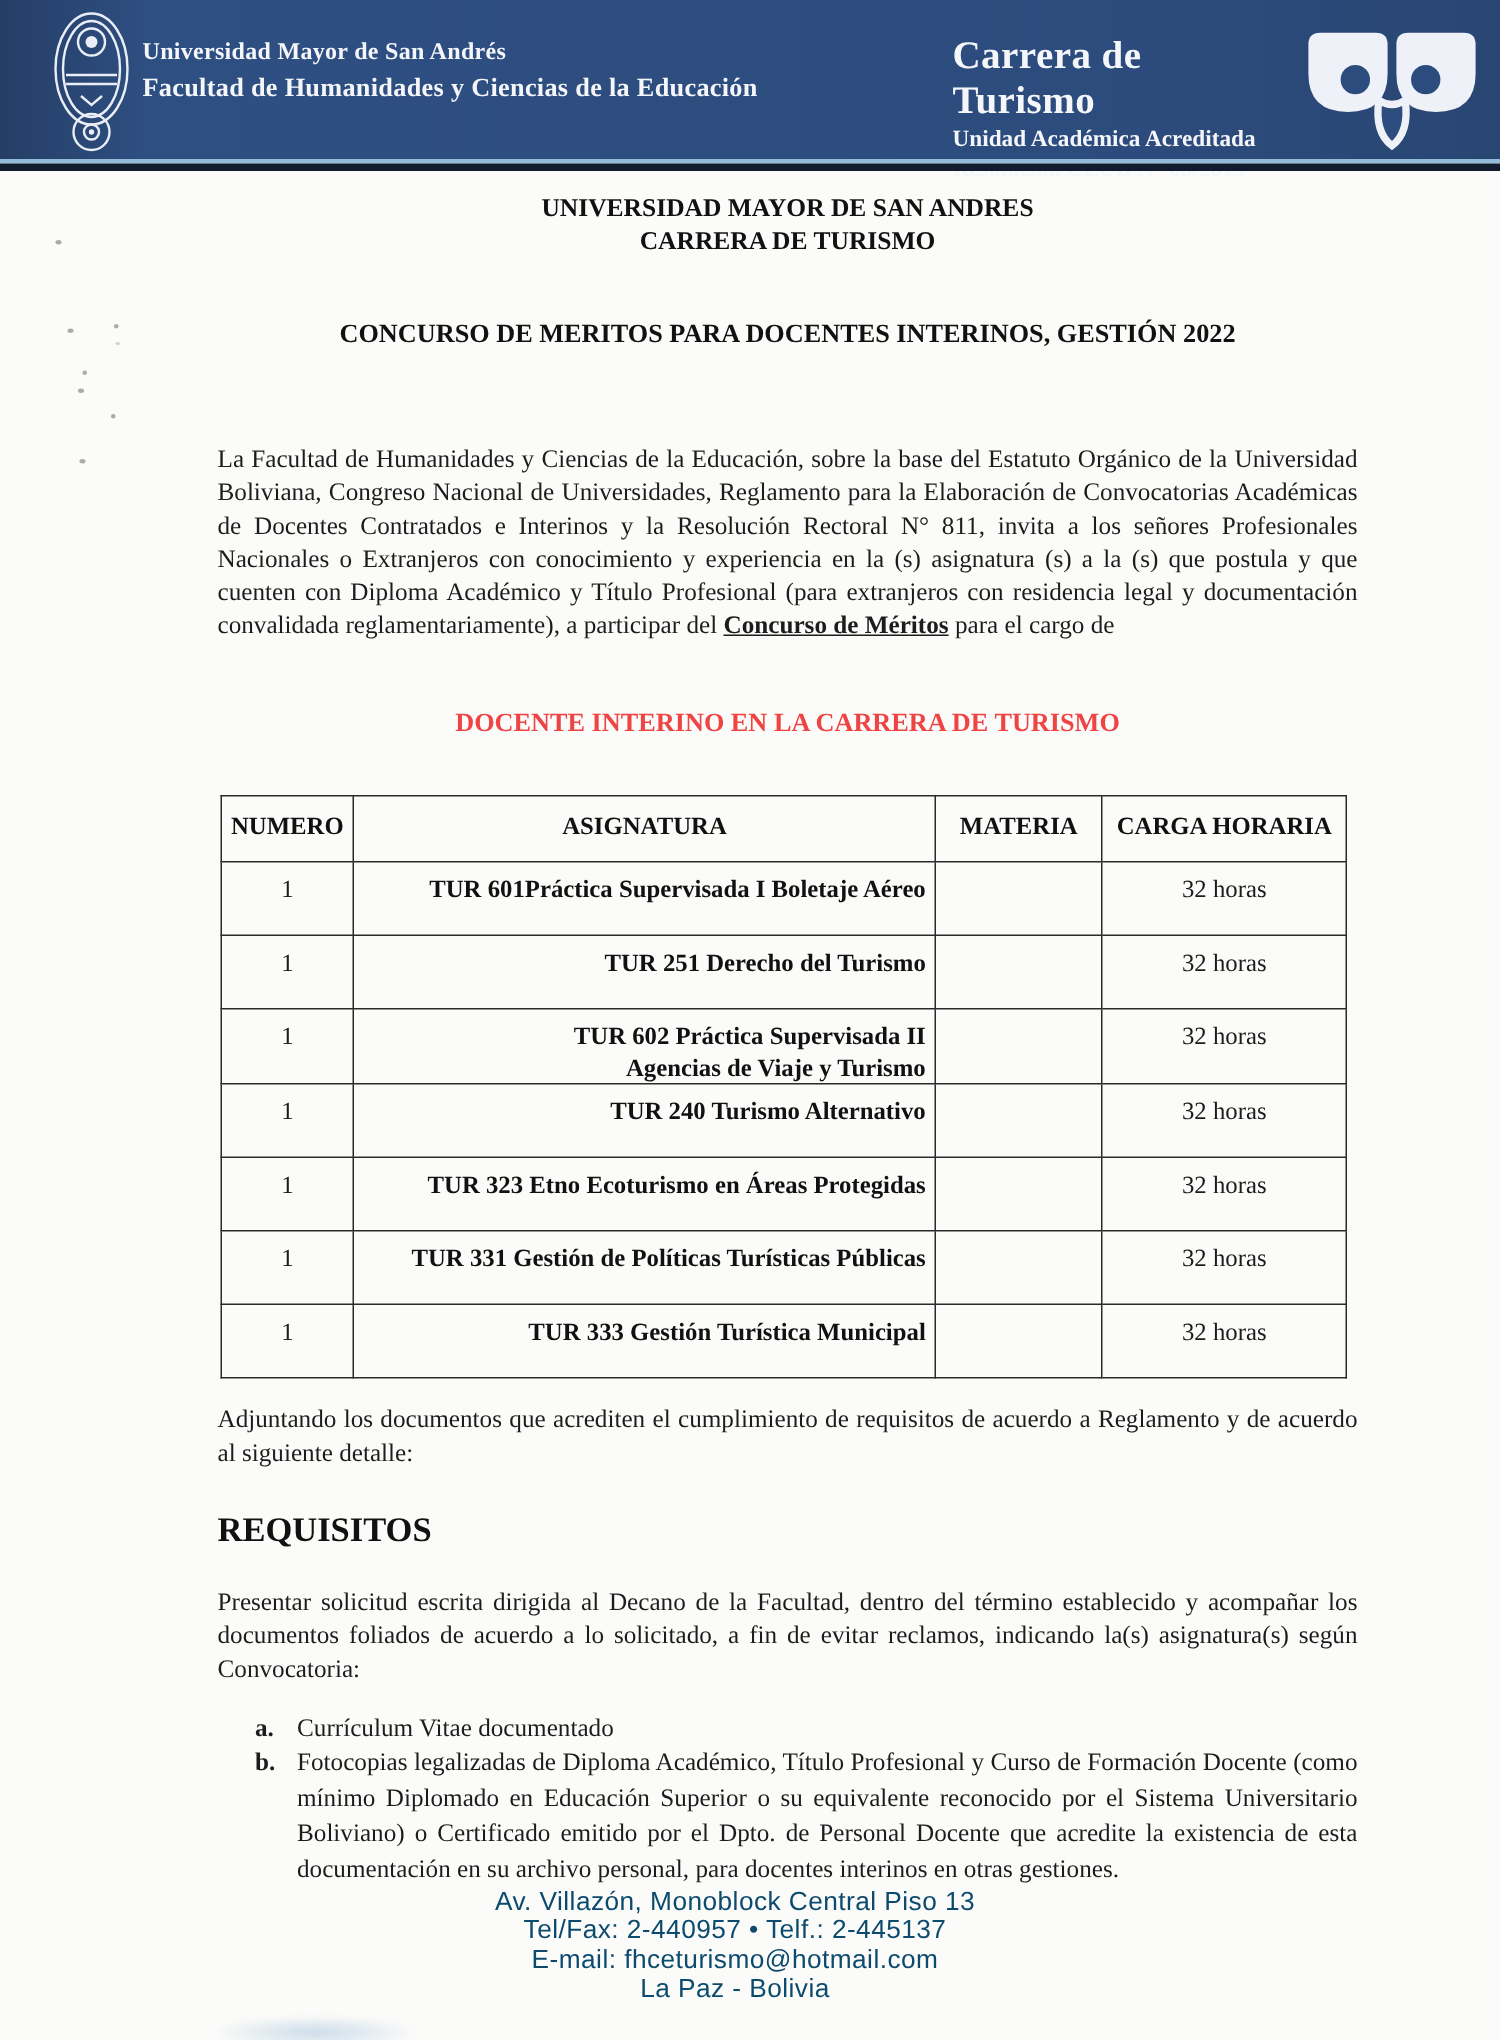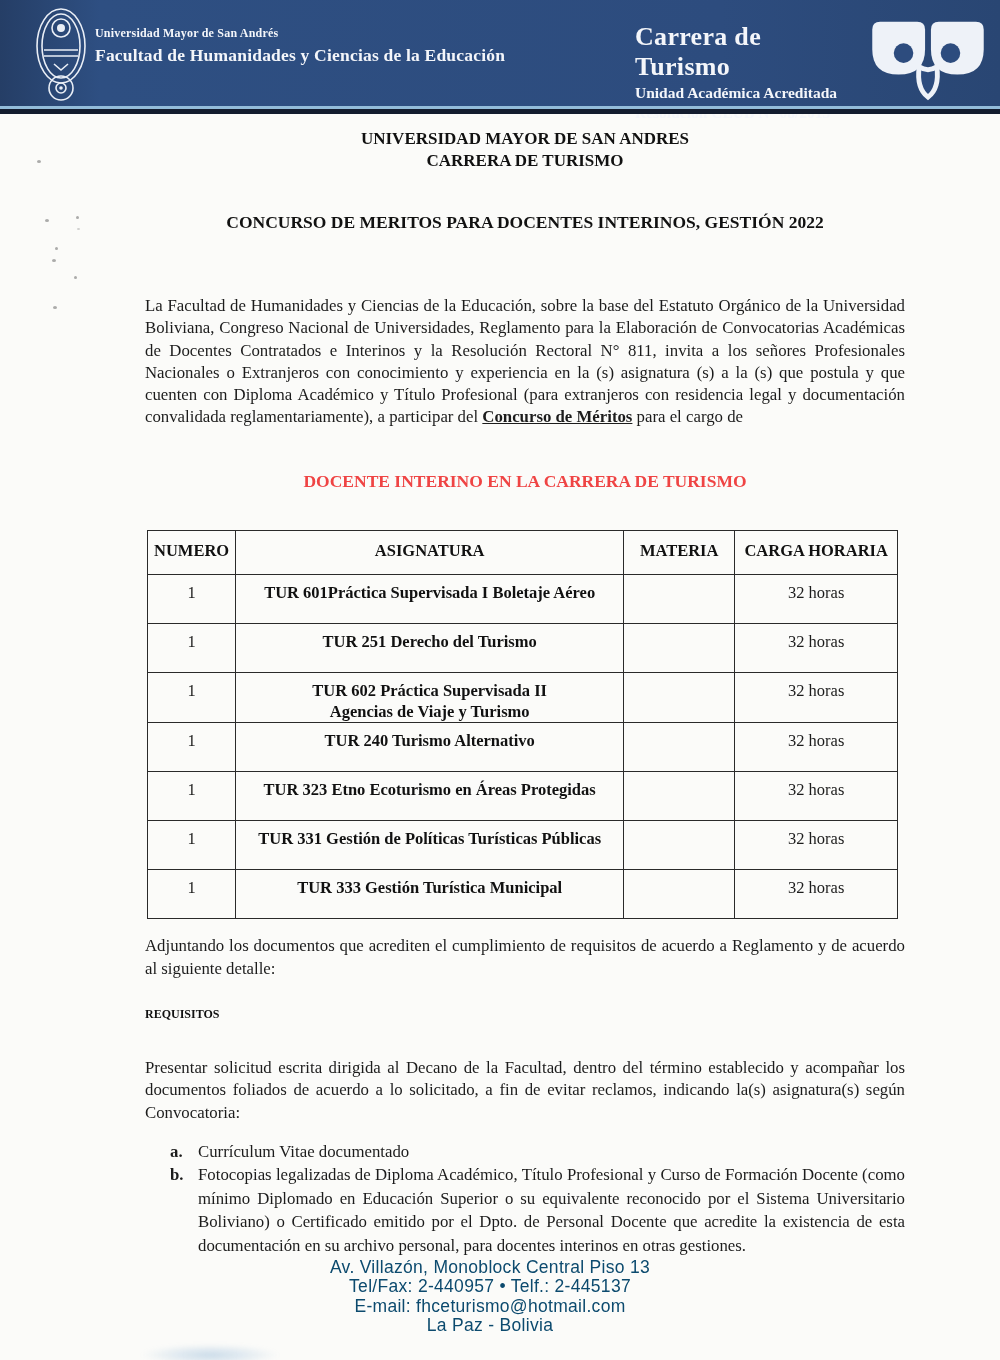--- a/index.html
+++ b/index.html
@@ -11,21 +11,21 @@
   }
   
   .banner{
     position:absolute;top:0;left:0;width:1000px;height:106px;
     background:linear-gradient(90deg,#253e66 0%,#2e4f82 10%,#2d4c7e 72%,#294673 100%);
   }
   .banner-rule-light{position:absolute;top:106px;left:0;width:1000px;height:3px;background:#93bcd9;}
   .banner-rule-dark{position:absolute;top:109px;left:0;width:1000px;height:5px;background:#131c2e;}
   .seal{position:absolute;left:34px;top:6px;}
   .banner-left-text{position:absolute;left:95px;top:26px;color:#f4f6fa;}
-  .banner-left-text .l1{font-size:12px;font-weight:bold;letter-spacing:.2px;}
+  .banner-left-text .l1{font-size:16px;font-weight:bold;letter-spacing:.2px;}
   .banner-left-text .l2{font-size:17.5px;font-weight:bold;margin-top:4px;letter-spacing:.2px;}
   .banner-right-text{position:absolute;right:145px;top:22px;text-align:left;color:#f4f6fa;width:220px;}
   .banner-right-text .r1{font-size:26px;font-weight:bold;letter-spacing:.3px;}
   .banner-right-text .r2{font-size:15.5px;font-weight:bold;margin-top:2px;}
   .banner-right-text .r3{font-size:15.5px;font-weight:bold;margin-top:2px;}
   .masks{position:absolute;right:8px;top:14px;}
 
   
   .content{position:absolute;left:145px;width:760px;}
   .center{text-align:center;}
@@ -41,25 +41,25 @@
   .conv-table td,.conv-table th{
     border:1.6px solid #2a2a2a;vertical-align:top;
     font-size:16.5px;line-height:21px;padding:7px 6px 0 6px;
   }
   .conv-table th{font-weight:bold;height:34px;text-align:center;padding-top:9px;color:#111;}
   .col-num{width:88px;}
   .col-asig{width:388px;}
   .col-mat{width:111px;}
   .col-carga{width:163px;}
   .cell-num{text-align:center;height:41px;}
-  .cell-asig{font-weight:bold;text-align:center;padding-left:13px;white-space:pre-line;color:#111;}
+  .cell-asig{font-weight:bold;text-align:right;padding-left:13px;white-space:pre-line;color:#111;}
   .cell-carga{text-align:center;}
 
   .adjuntando{top:935px;font-size:16.8px;line-height:22.5px;text-align:justify;}
-  .requisitos{top:1007px;font-size:12px;font-weight:bold;color:#111;}
+  .requisitos{top:1007px;font-size:23px;font-weight:bold;color:#111;}
   .presentar{top:1057px;font-size:16.8px;line-height:22.3px;text-align:justify;}
 
   .list-block{position:absolute;left:170px;top:1140px;width:735px;}
   .list-item{display:flex;font-size:16.8px;line-height:23.4px;}
   .list-marker{font-weight:bold;width:28px;flex:0 0 28px;}
   .list-text{flex:1;text-align:justify;}
 
   
   .footer{
     position:absolute;left:0;top:1258px;width:980px;text-align:center;

